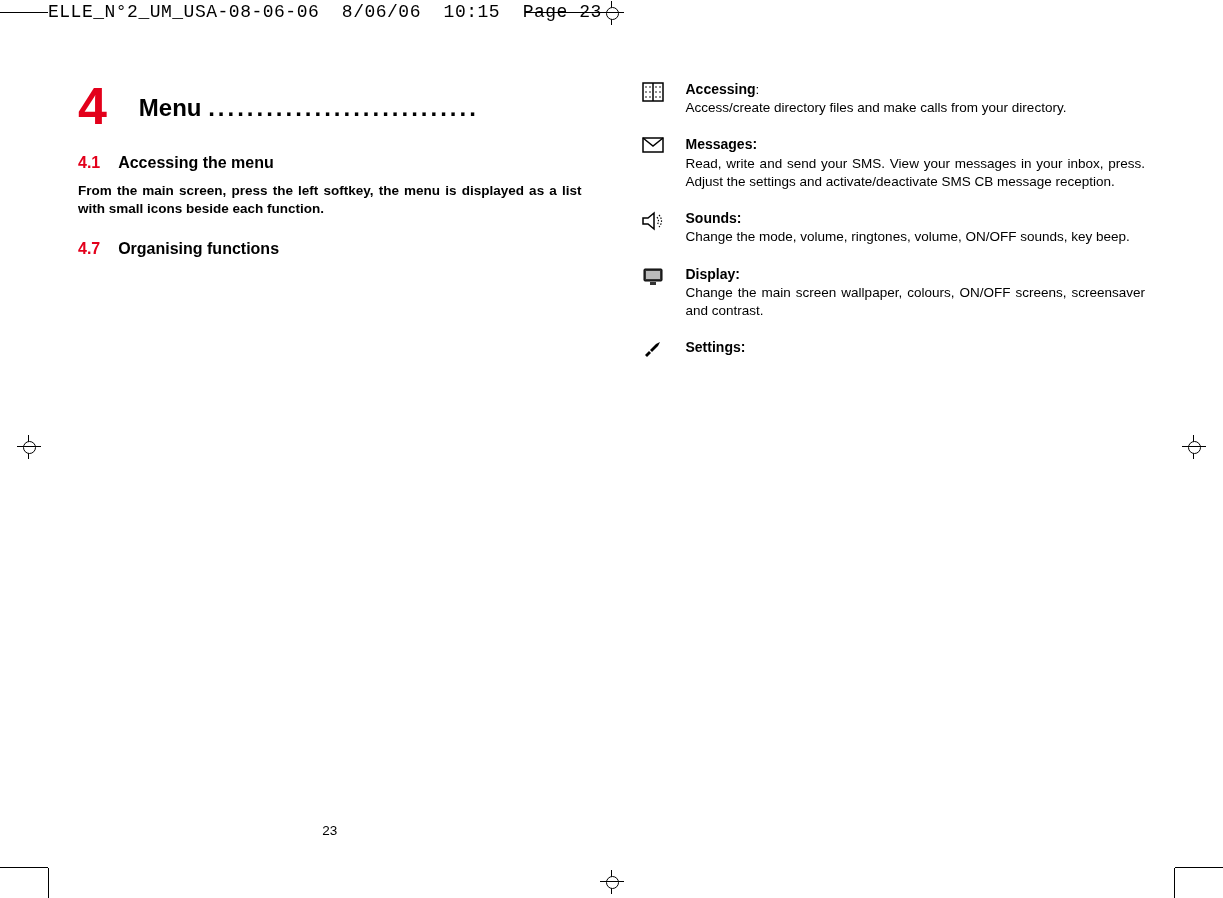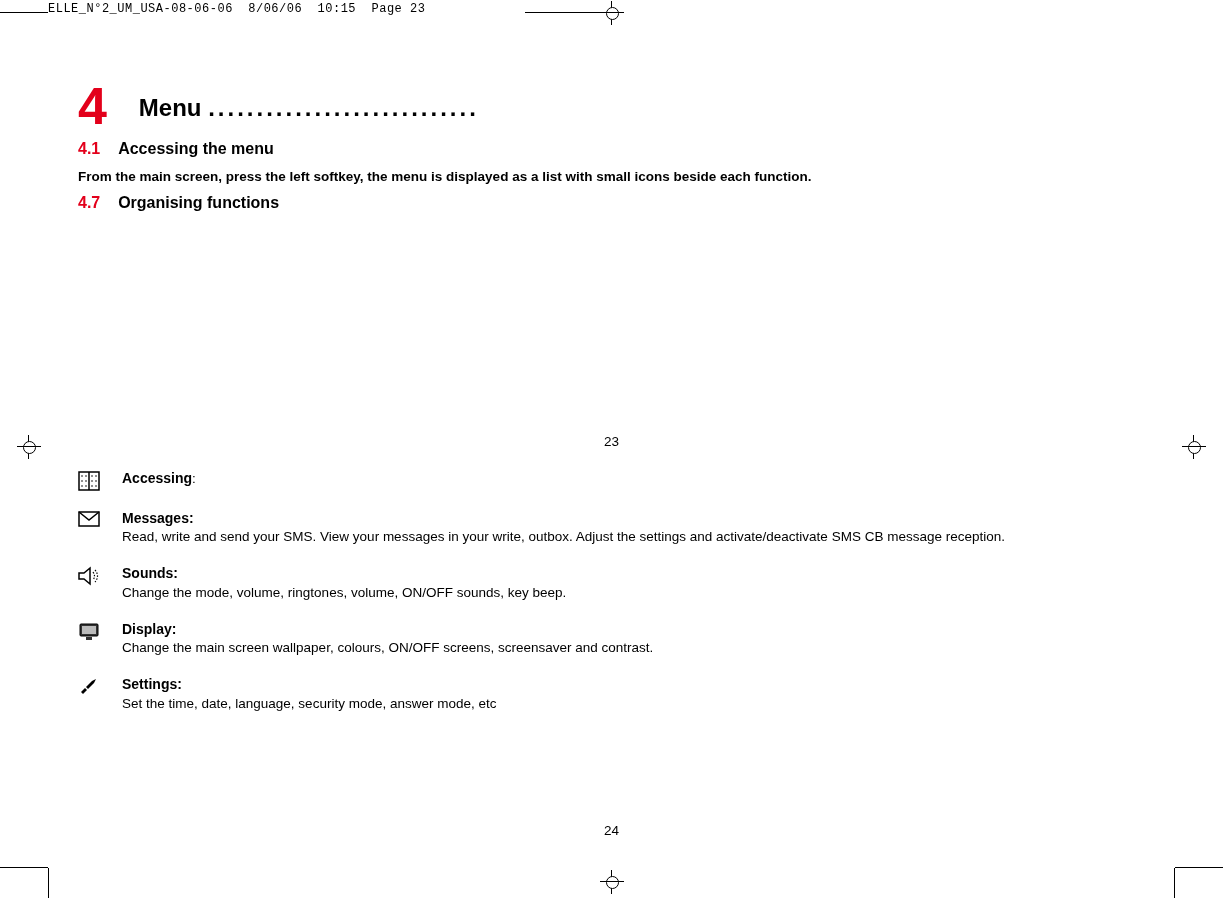--- a/index.html
+++ b/index.html
@@ -12,21 +12,21 @@
     background: #fff;
     color: #000;
     font-size: 14px;
   }
 
   .crop-header {
     position: absolute;
     top: 2px;
     left: 48px;
     font-family: "Courier New", monospace;
-    font-size: 12px;
+    font-size: 18px;
     letter-spacing: 0.5px;
   }
   .crop-line-top {
     position: absolute;
     top: 12px;
     left: 0;
     width: 48px;
     border-top: 1px solid #000;
   }
   .crop-reg-top {
@@ -96,21 +96,20 @@
   }
 
   .spread {
     position: absolute;
     top: 60px;
     left: 48px;
     right: 48px;
     bottom: 60px;
     display: flex;
     gap: 0;
-    flex-direction: column;
   }
   .page {
     flex: 1;
     padding: 20px 30px 0 30px;
     position: relative;
   }
 
   .chapnum {
     font-family: "Arial Black", Futura, sans-serif;
     font-weight: 900;
@@ -139,21 +138,21 @@
     font-weight: 900;
     font-family: "Arial Black", Futura, sans-serif;
     font-size: 16px;
   }
   .sectitle {
     font-weight: 900;
     font-family: "Arial Black", Futura, sans-serif;
     font-size: 16px;
     margin-left: 14px;
   }
-  .section { margin-top: 8px; }
+  .section { margin-top: 22px; }
   .para {
     font-family: Futura, "Helvetica Neue", Arial, sans-serif;
     font-weight: 700;
     font-size: 13.5px;
     line-height: 1.35;
     margin-top: 10px;
     text-align: justify;
   }
 
   .navkey {
@@ -270,33 +269,34 @@
             <circle cx="14" cy="5" r="0.8"></circle>
             <circle cx="14" cy="10" r="0.8"></circle>
             <circle cx="14" cy="15" r="0.8"></circle>
             <circle cx="18" cy="5" r="0.8"></circle>
             <circle cx="18" cy="10" r="0.8"></circle>
             <circle cx="18" cy="15" r="0.8"></circle>
           </svg>
       </div>
       <div class="ftxt">
         <span class="ftitle">Accessing</span><span>:</span><br>
+        <span>Access/create directory files and make calls from your directory.</span>
       </div>
     </div>
 
     <div class="feature">
       <div class="ficon">
         <svg width="22" height="16" viewBox="0 0 22 16">
             <rect x="1" y="1" width="20" height="14" fill="none" stroke="#000" stroke-width="1.5"></rect>
             <polyline points="1,1 11,9 21,1" fill="none" stroke="#000" stroke-width="1.5"></polyline>
           </svg>
       </div>
       <div class="ftxt">
         <span class="ftitle">Messages:</span><br>
-        <span>Read, write and send your SMS. View your messages in your write, outbox. Adjust the settings and activate/deactivate SMS CB message reception.</span>
+        <span>Read, write and send your SMS. View your messages in your inbox, press. Adjust the settings and activate/deactivate SMS CB message reception.</span>
       </div>
     </div>
 
     <div class="feature">
       <div class="ficon">
         <svg width="22" height="20" viewBox="0 0 22 20">
             <polygon points="1,7 6,7 12,2 12,18 6,13 1,13" fill="none" stroke="#000" stroke-width="1.5"></polygon>
             <path d="M15 6 Q18 10 15 14" fill="none" stroke="#000" stroke-width="1.2" stroke-dasharray="1.5 1.5"></path>
             <path d="M17 4 Q22 10 17 16" fill="none" stroke="#000" stroke-width="1.2" stroke-dasharray="1.5 1.5"></path>
           </svg>
@@ -323,20 +323,18 @@
 
     <div class="feature">
       <div class="ficon">
         <svg width="22" height="18" viewBox="0 0 22 18">
             <path d="M3 15 L7 11 L9 13 L5 17 Z" fill="#000"></path>
             <path d="M8 10 L14 4 L18 2 L16 6 L10 12 Z" fill="#000"></path>
           </svg>
       </div>
       <div class="ftxt">
         <span class="ftitle">Settings:</span><br>
-        <span>Set the time, date, language, security mode, answer mode, etc</span>
-      </div>
-    </div>
-
-    <div class="pagenum">24</div>
+      </div>
+    </div>
+
   </div>
 
 </div>
 
 </body></html>

